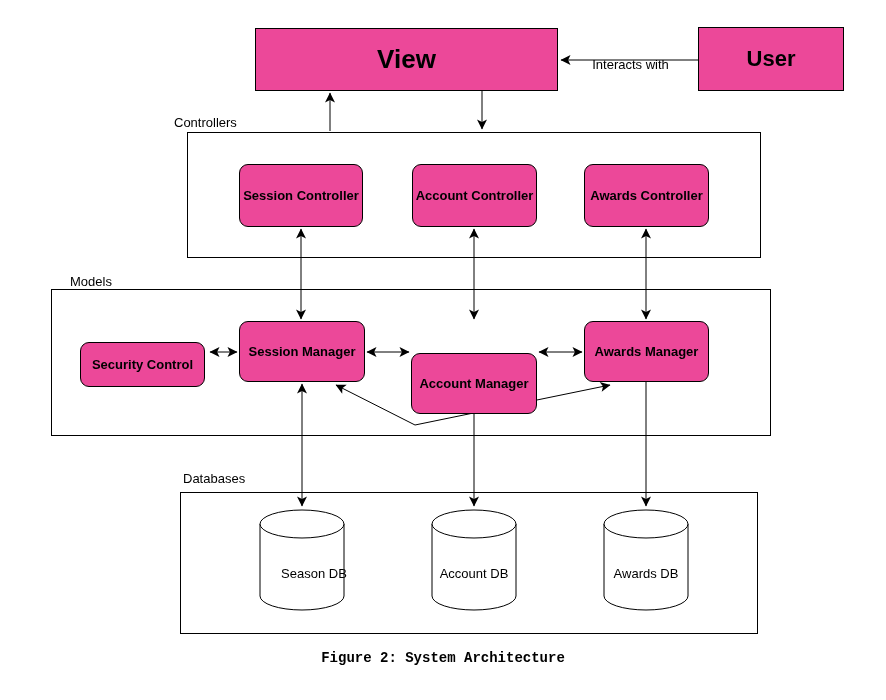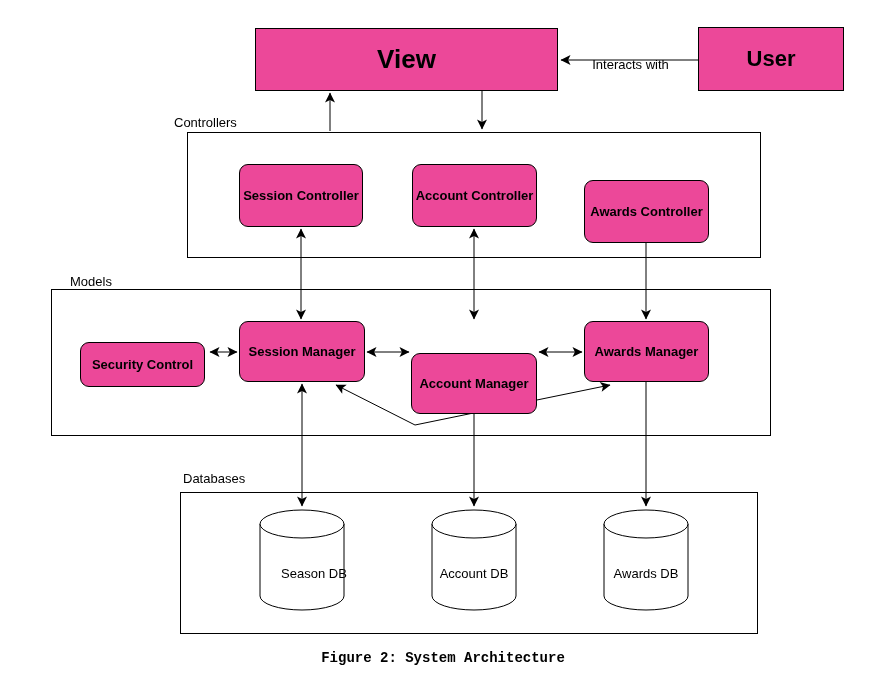--- a/index.html
+++ b/index.html
@@ -66,21 +66,21 @@
   #controllers-frame { left: 187px; top: 132px; width: 574px; height: 126px; }
   #models-frame      { left: 51px;  top: 289px; width: 720px; height: 147px; }
   #databases-frame   { left: 180px; top: 492px; width: 578px; height: 142px; }
 
   #controllers-frame-label { left: 174px; top: 115px; }
   #models-frame-label      { left: 70px;  top: 274px; }
   #databases-frame-label   { left: 183px; top: 471px; }
 
   #node-session-controller { left: 239px; top: 164px; width: 124px; height: 63px; }
   #node-account-controller { left: 412px; top: 164px; width: 125px; height: 63px; }
-  #node-awards-controller  { left: 584px; top: 180px; width: 125px; height: 63px; }
+  #node-awards-controller  { left: 584px; top: 164px; width: 125px; height: 63px; }
 
   #node-security-control { left: 80px;  top: 321px; width: 125px; height: 45px; margin-top: 21px; }
   #node-session-manager  { left: 239px; top: 321px; width: 126px; height: 61px; }
   #node-account-manager  { left: 411px; top: 321px; width: 126px; height: 61px; margin-top: 32px; }
   #node-awards-manager   { left: 584px; top: 321px; width: 125px; height: 61px; }
 
   #edge-label-interacts-with { left: 563px; top: 43px; width: 135px; margin-top: 14px; }
 
   #db-label-season  { left: 272px; top: 566px; width: 84px; }
   #db-label-account { left: 432px; top: 566px; width: 84px; }

